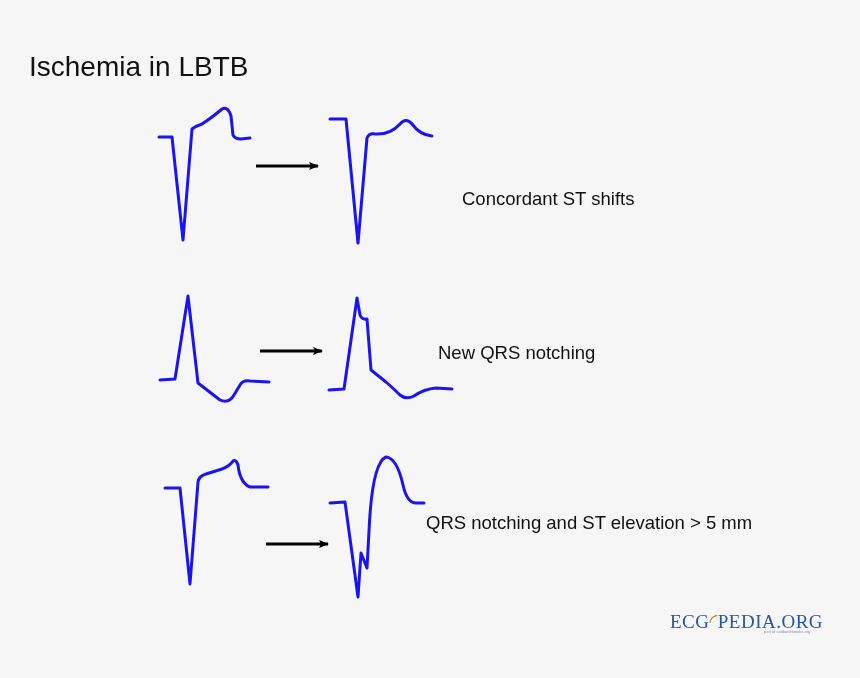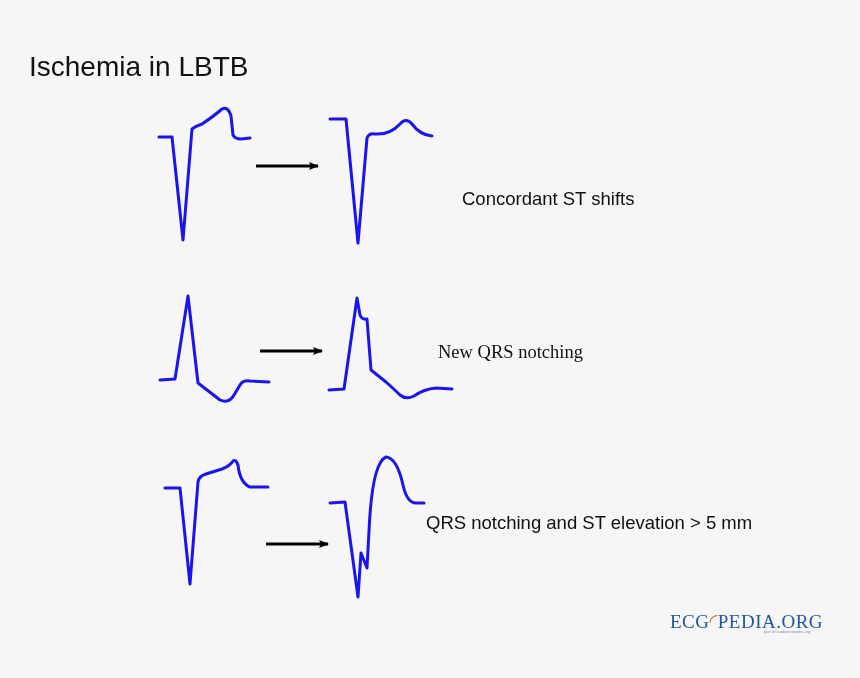--- a/index.html
+++ b/index.html
@@ -31,21 +31,21 @@
     <path d="M330,503 L345,502 L358,597 L361,553 L367,568 L369,531 Q372,463 386,457 Q397,458 403,485 Q407,503 416,503 L424,503"></path>
   </g>
   <g stroke="#000" stroke-width="3" marker-end="url(#ah)">
     <line x1="256" y1="166" x2="318" y2="166"></line>
     <line x1="260" y1="351" x2="322" y2="351"></line>
     <line x1="266" y1="544" x2="328" y2="544"></line>
   </g>
 </svg>
 
 <div class="label" style="left:438px; top:188px;margin-left:24px;">Concordant ST shifts</div>
-<div class="label" style="left:438px; top:342px;font-family:Liberation Serif, serif;">New QRS notching</div>
+<div class="label" style="left:438px; top:342px;">New QRS notching</div>
 <div class="label" style="left:426px; top:512px;">QRS notching and ST elevation &gt; 5 mm</div>
 
 <div class="logo">
   <div class="logo-text">
     <span>ECG</span><span style="color:#c8762f; font-size:20px;">◜</span><span>PEDIA.ORG</span>
   </div>
   <div class="logo-sub">part of cardionetworks.org</div>
 </div>
 
 </body></html>

